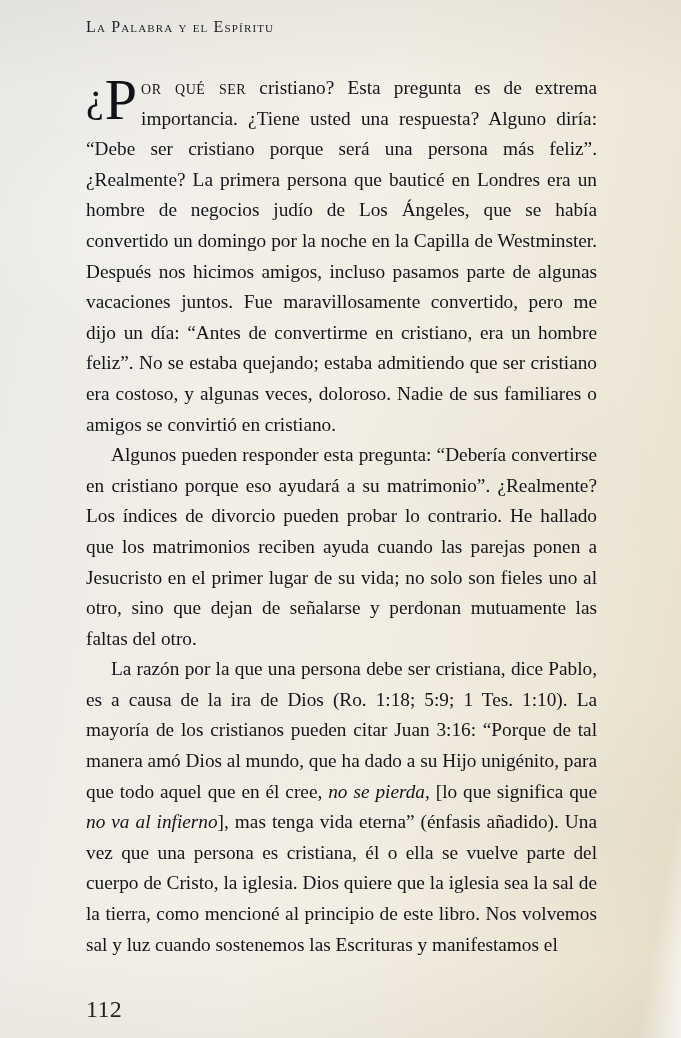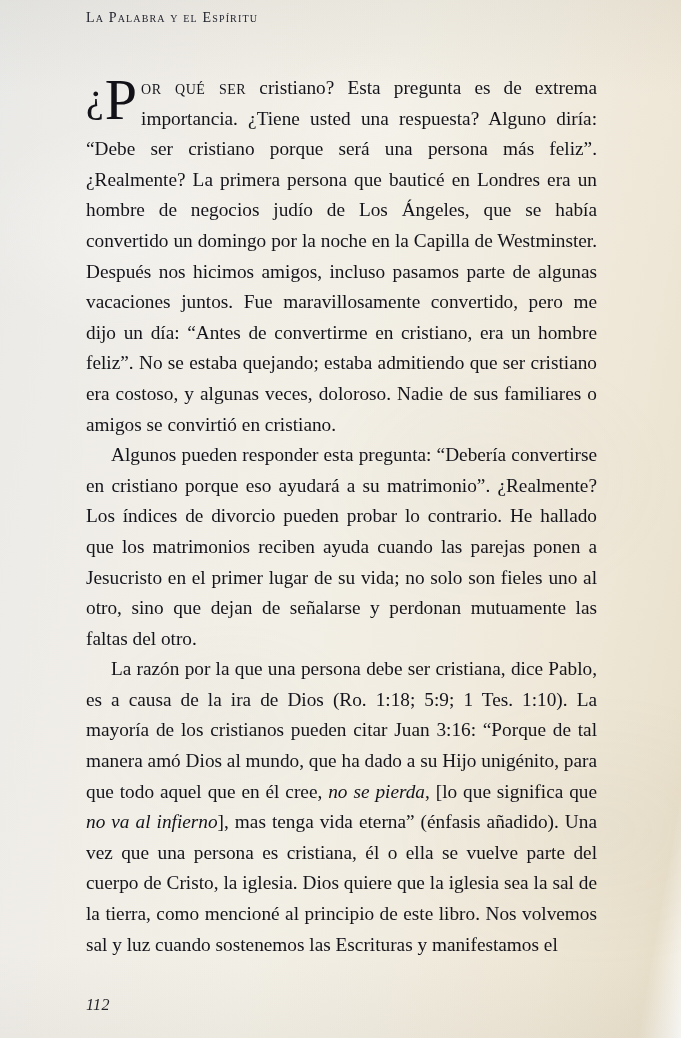--- a/index.html
+++ b/index.html
@@ -48,22 +48,22 @@
     position: absolute;
     inset: 0;
     pointer-events: none;
     background:
       linear-gradient(to bottom, rgba(120,116,104,.07) 0%, rgba(0,0,0,0) 9%, rgba(0,0,0,0) 92%, rgba(120,116,104,.05) 100%);
   }
 
   .running-head {
     position: absolute;
     left: 86px;
-    top: 10px;
-    font-size: 14px;
+    top: 18px;
+    font-size: 16px;
     letter-spacing: 1.15px;
     font-variant: small-caps;
     color: #1d1f2a;
     white-space: nowrap;
   }
 
   #textblock {
     position: absolute;
     left: 86px;
     top: 73px;
@@ -112,24 +112,23 @@
 
   em.it {
     font-style: italic;
     margin-top: 28px;
   }
 
   .folio {
     position: absolute;
     left: 86px;
     top: 996px;
-    font-size: 16px;
+    font-size: 24px;
     color: #23232a;
     letter-spacing: .3px;
-    font-style: italic;
   }
 </style>
 </head>
 <body>
 
 <div id="page">
 
   <div id="grain"></div>
   <div id="vignette"></div>
 

